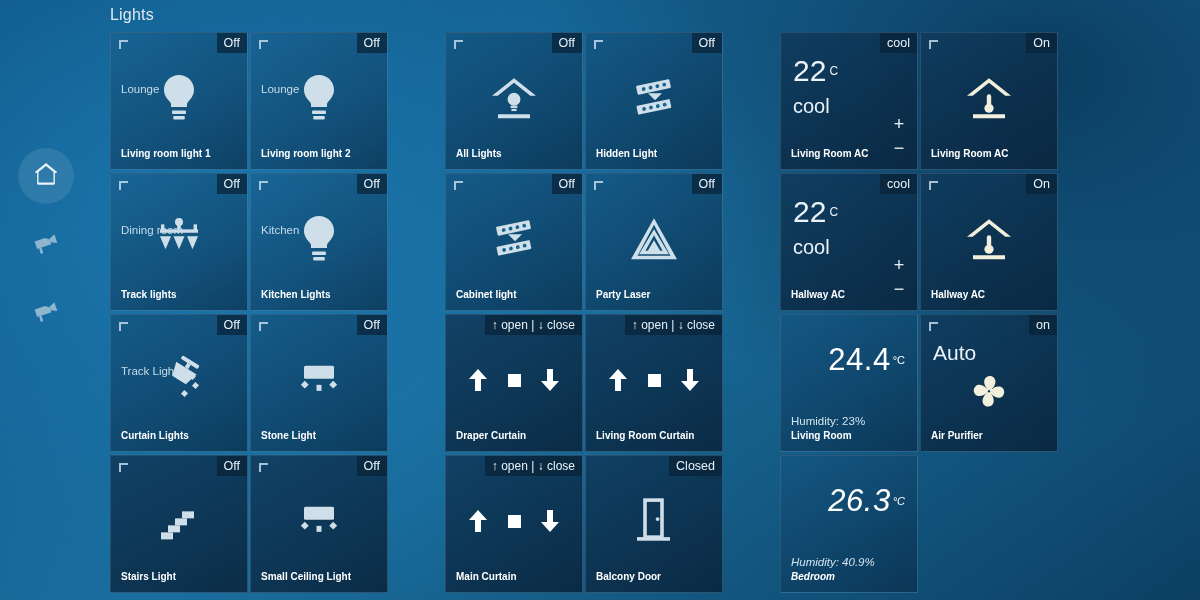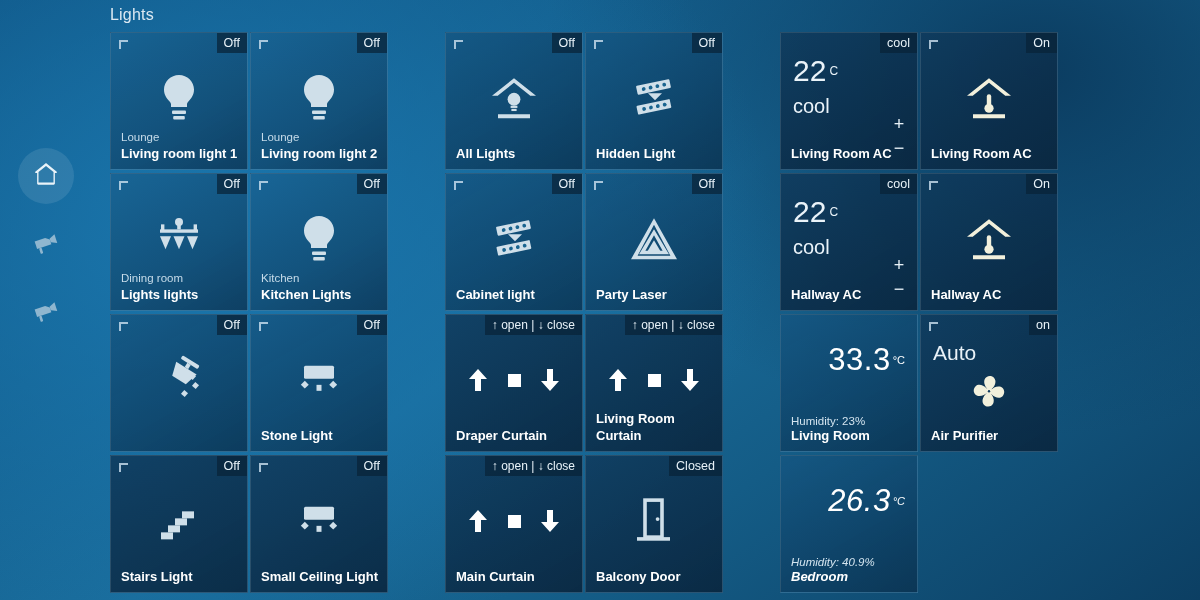--- a/index.html
+++ b/index.html
@@ -53,21 +53,21 @@
   }
   .badge {
     position: absolute; right: 0; top: 0; height: 20px;
     padding: 0 7px; display: flex; align-items: center;
     background: rgba(8,34,56,0.72);
     color: #e8f2f8; font-size: 12.5px; line-height: 1;
   }
   .badge.wide { font-size: 12px; }
   .labels { position: absolute; left: 10px; bottom: 7px; right: 8px; }
   .sub { font-size: 11.5px; color: #c6dbe9; line-height: 15px; }
-  .name { font-size: 13px; font-weight: bold; color: #ffffff; line-height: 17px; }
+  .name { font-size: 10px; font-weight: bold; color: #ffffff; line-height: 17px; margin-top: 48px; }
   .glyph {
     position: absolute; left: 0; right: 0; top: 50%;
     transform: translateY(-56%);
     display: flex; align-items: center; justify-content: center;
   }
   
   .t-temp { position: absolute; left: 12px; top: 22px; color: #eaf3f9; }
   .t-temp .v { font-size: 30px; line-height: 32px; margin-top: 40px; }
   .t-temp .u { font-size: 12px; vertical-align: super; margin-left: 3px; }
   .t-mode { position: absolute; left: 12px; top: 62px; font-size: 20px; color: #eaf3f9; }
@@ -167,21 +167,21 @@
             <circle cx="27" cy="4.6" r="4" fill="#cfdfe9"></circle>
             <rect x="9" y="7" width="3.4" height="6" fill="#cfdfe9"></rect>
             <rect x="41.6" y="7" width="3.4" height="6" fill="#cfdfe9"></rect>
             <path d="M8 19h11l-5.5 13z" fill="#cfdfe9"></path>
             <path d="M21.5 19h11L27 32z" fill="#cfdfe9"></path>
             <path d="M35 19h11l-5.5 13z" fill="#cfdfe9"></path>
           </svg>
         </div>
         <div class="labels">
           <div class="sub">Dining room</div>
-          <div class="name">Lights lights</div>
+          <div class="name">Track lights</div>
         </div>
       </div>
       <div class="tile lighter" style="left: 250px; top: 173px; width: 138px; height: 138px;">
         <div class="corner"></div>
         <div class="badge">Off</div>
         <div class="glyph">
           <svg width="46" height="52" viewBox="0 0 46 52">
             <path d="M23 3c-8.3 0-15 6.5-15 14.6 0 5.2 2.6 9 5.6 12 .9.9 1.4 1.8 1.4 3v2.4h16v-2.4c0-1.2.5-2.1 1.4-3 3-3 5.6-6.8 5.6-12C38 9.5 31.3 3 23 3z" fill="#cfdfe9"></path>
             <rect x="16" y="38.5" width="14" height="3.6" rx="1" fill="#cfdfe9"></rect>
             <rect x="17.2" y="44" width="11.6" height="3.6" rx="1" fill="#cfdfe9"></rect>
@@ -199,20 +199,24 @@
           <svg width="54" height="50" viewBox="0 0 54 50">
             <g transform="rotate(32 27 25)">
               <rect x="17" y="2" width="20" height="4" rx="1.4" fill="#cfdfe9"></rect>
               <rect x="25" y="6" width="4" height="5" fill="#cfdfe9"></rect>
               <path d="M15 11h24l-4 14H19z" fill="#cfdfe9"></path>
             </g>
             <rect x="38" y="19" width="5" height="5" transform="rotate(42 40.5 21.5)" fill="#cfdfe9"></rect>
             <rect x="41" y="28" width="5" height="5" transform="rotate(42 43.5 30.5)" fill="#cfdfe9"></rect>
             <rect x="30" y="36" width="5" height="5" transform="rotate(42 32.5 38.5)" fill="#cfdfe9"></rect>
           </svg>
+        </div>
+        <div class="labels">
+          <div class="sub">Track Light</div>
+          <div class="name">Curtain Lights</div>
         </div>
       </div>
       <div class="tile" style="left: 250px; top: 314px; width: 138px; height: 138px;">
         <div class="corner"></div>
         <div class="badge">Off</div>
         <div class="glyph">
           <svg width="52" height="36" viewBox="0 0 52 36">
             <rect x="11" y="3" width="30" height="13" rx="1.5" fill="#cfdfe9"></rect>
             <rect x="23.5" y="22" width="5" height="6" fill="#cfdfe9"></rect>
             <rect x="9" y="19" width="5.6" height="5.6" transform="rotate(45 11.8 21.8)" fill="#cfdfe9"></rect>
@@ -470,21 +474,21 @@
             <path d="M25 3 3 20.5h6V43h32V20.5h6L25 3zm0 4.6 16 12.7V39H9V20.3L25 7.6z" fill="#f2f0dc"></path>
             <rect x="22.8" y="19" width="4.4" height="12" rx="2.2" fill="#f2f0dc"></rect>
             <circle cx="25" cy="33" r="4.6" fill="#f2f0dc"></circle>
           </svg>
         </div>
         <div class="labels">
           <div class="name">Hallway AC</div>
         </div>
       </div>
       <div class="tile" style="left: 780px; top: 314px; width: 138px; height: 138px;">
-        <div class="s-temp"><span class="v">33.3</span><span class="u">°C</span></div>
+        <div class="s-temp"><span class="v">24.4</span><span class="u">°C</span></div>
         <div class="s-hum">Humidity: 23%</div>
         <div class="labels">
           <div class="name">Living Room</div>
         </div>
       </div>
       <div class="tile dark" style="left: 920px; top: 314px; width: 138px; height: 138px;">
         <div class="corner"></div>
         <div class="badge">on</div>
         <div class="ap-auto">Auto</div>
         <div class="glyph" style="transform: translateY(-32%);">

